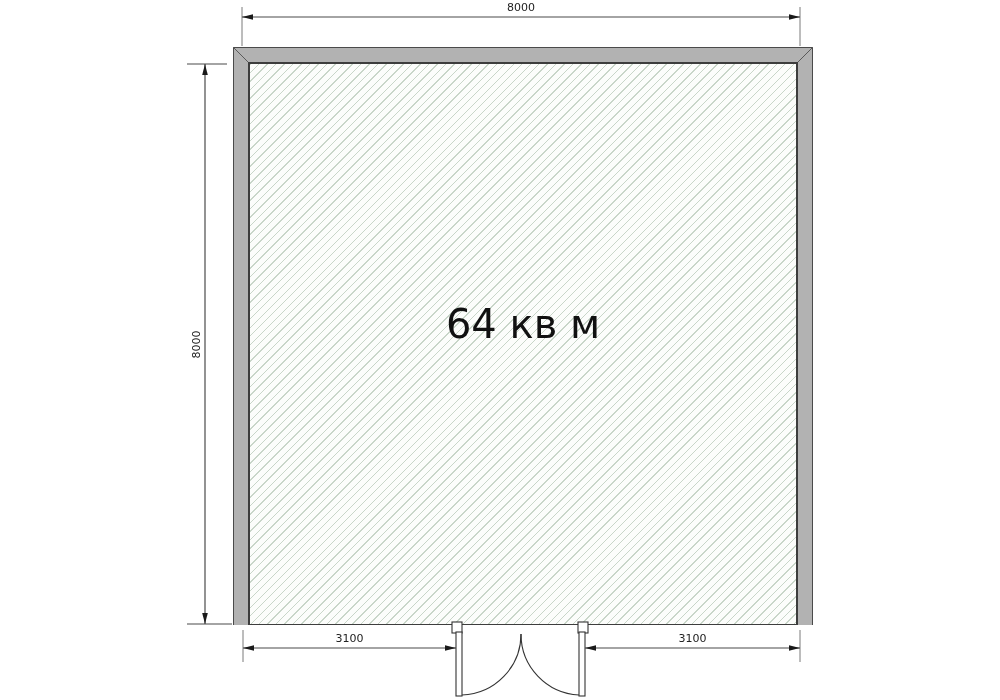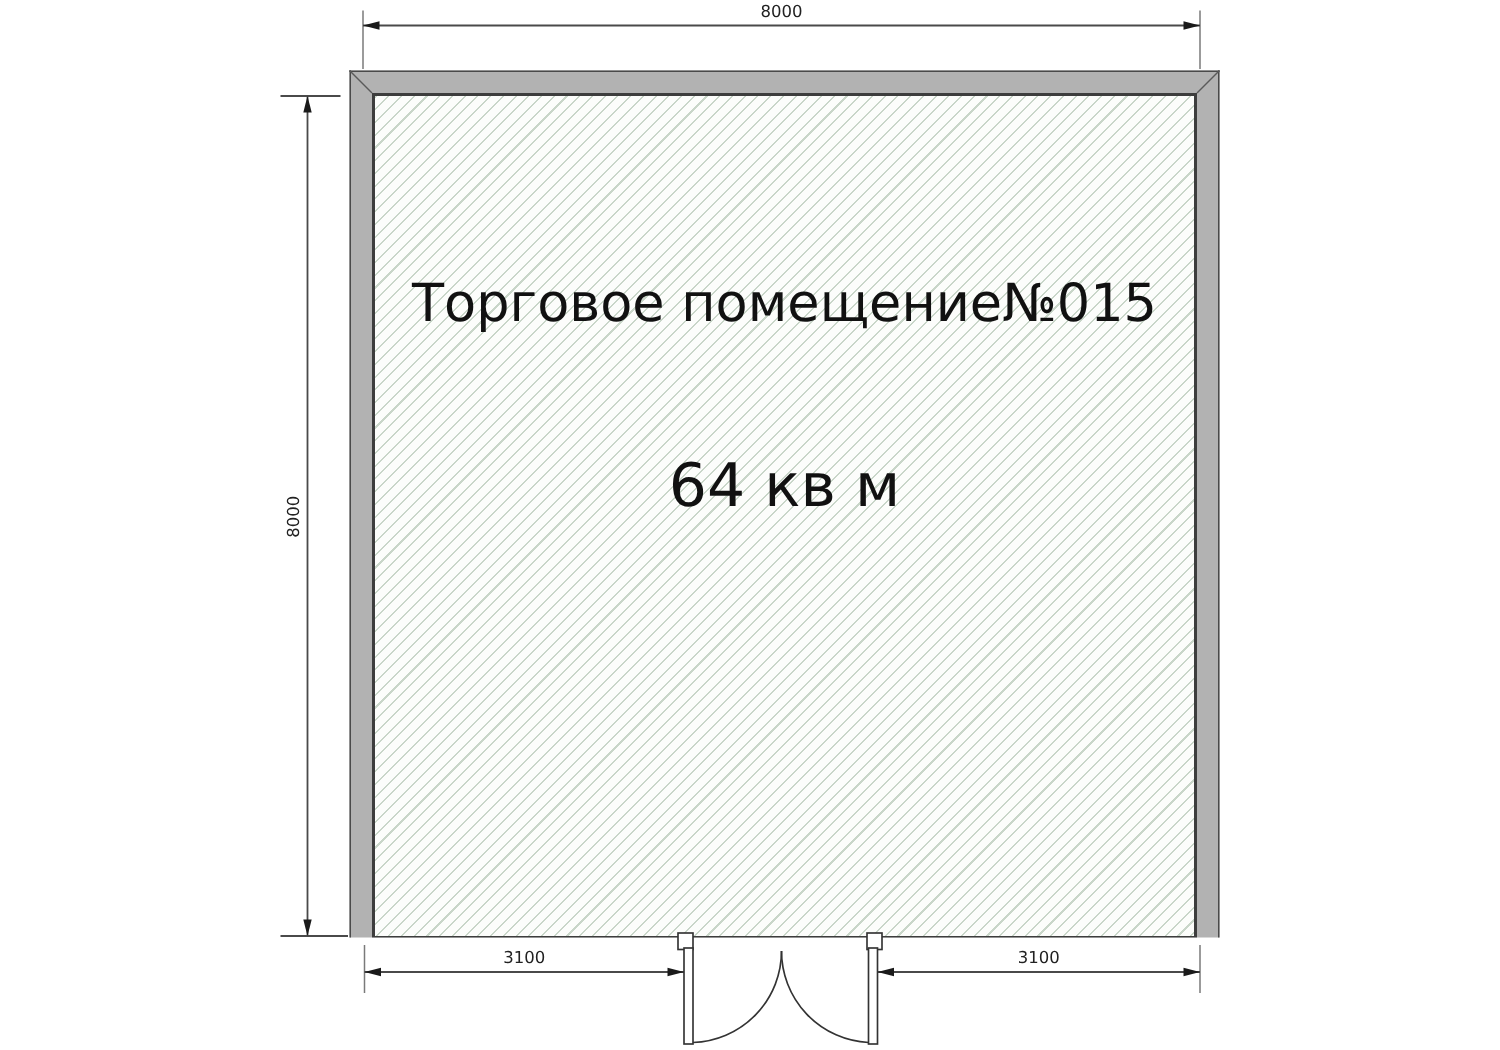--- a/index.html
+++ b/index.html
@@ -103,15 +103,14 @@
       <path class="door-arc" d="M 462 695 A 61 61 0 0 0 521 634"></path>
       <path class="door-arc" d="M 579 695 A 61 61 0 0 1 521 634"></path>
     </g>
   </svg>
 
   <div class="dim-label dim-label-top">8000</div>
   <div class="dim-label dim-label-left">8000</div>
   <div class="dim-label dim-label-bl">3100</div>
   <div class="dim-label dim-label-br">3100</div>
 
-  <div class="room-name">Торговое помещение№015</div>
   <div class="room-area">64 кв м</div>
 </div>
 
 </body></html>

